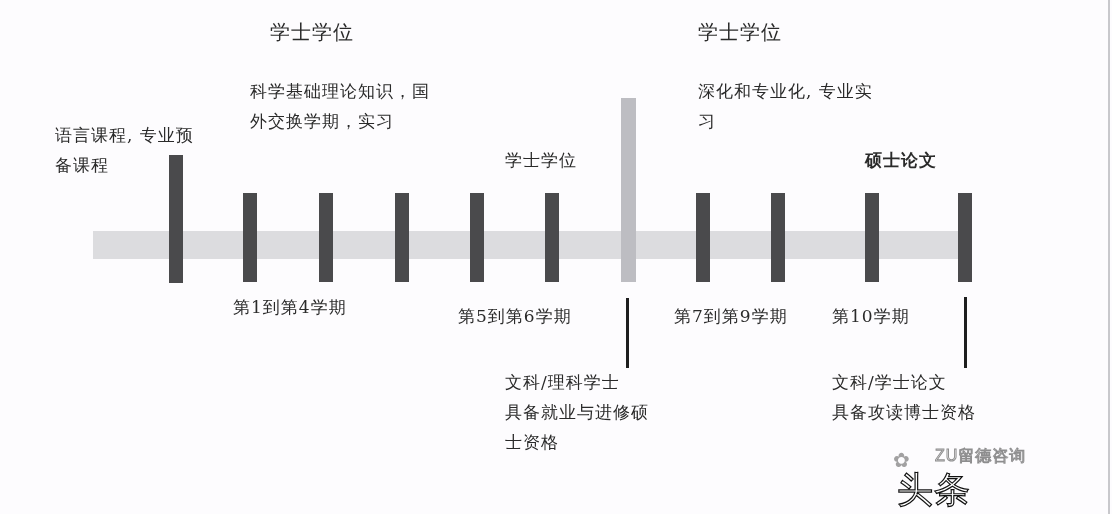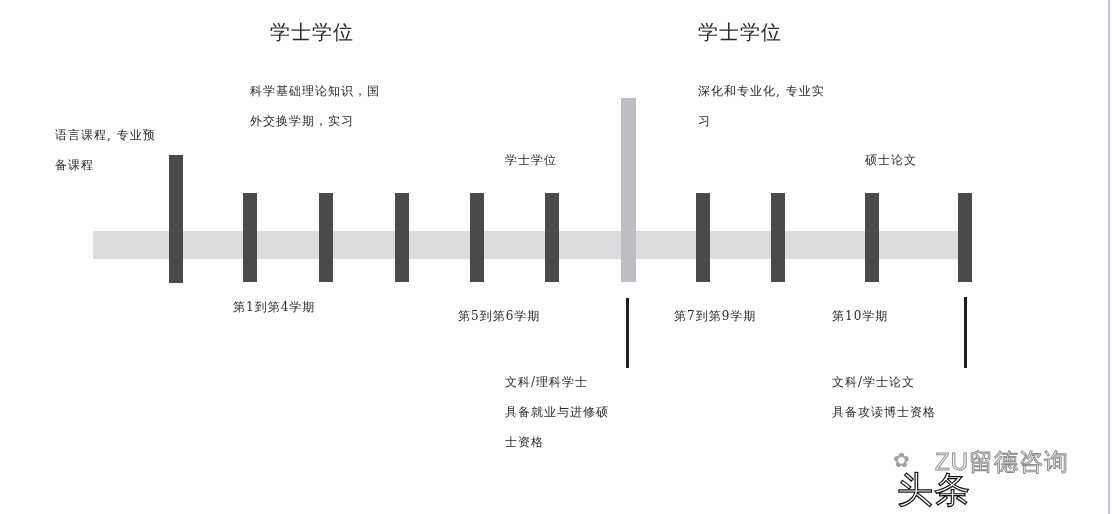--- a/index.html
+++ b/index.html
@@ -10,23 +10,23 @@
     color: #2a2a2a;
   }
   .abs { position: absolute; }
   .right-border { left: 1108px; top: 0; width: 2px; height: 514px; background: #c8c8cc; }
   .band { left: 93px; top: 231px; width: 867px; height: 28px; background: #dcdcdf; }
   .tick { width: 14px; background: #4a4a4c; }
   .tick.tall { top: 155px; height: 128px; }
   .tick.short { top: 193px; height: 89px; }
   .divider { left: 621px; top: 98px; width: 15px; height: 184px; background: #bdbdc2; }
   .leader { width: 3px; background: #1e1e1e; }
-  .txt { font-size: 12px; line-height: 30px; white-space: pre-line; letter-spacing: 1px; }
+  .txt { font-size: 17px; line-height: 30px; white-space: pre-line; letter-spacing: 1px; }
   .title { font-size: 20px; }
-  .wm-bg { left: 935px; top: 446px; font-family: "Liberation Sans", sans-serif; font-size: 24px; color: #fff; -webkit-text-stroke: 1px #444; opacity: 0.6; letter-spacing: 1px;}
+  .wm-bg { left: 935px; top: 446px; font-family: "Liberation Sans", sans-serif; font-size: 16px; color: #fff; -webkit-text-stroke: 1px #444; opacity: 0.6; letter-spacing: 1px;}
   .wm { left: 897px; top: 466px; font-family: "Liberation Sans", sans-serif; font-size: 36px; color: #fff; -webkit-text-stroke: 1.2px #111; letter-spacing: 1px; }
   .wm-icon { left: 893px; top: 448px; font-size: 20px; color: #666; opacity: 0.6; }
 </style>
 </head>
 <body>
 
 <div class="abs right-border"></div>
 
 <div class="abs band"></div>
 
@@ -47,21 +47,21 @@
 
 <div class="abs txt" style="left:55px; top:120px;">语言课程, 专业预
 备课程</div>
 <div class="abs txt title" style="left:250px; top:17px;margin-left:20px;">学士学位</div>
 <div class="abs txt" style="left:250px; top:76px;">科学基础理论知识，国
 外交换学期，实习</div>
 <div class="abs txt" style="left:505px; top:145px;">学士学位</div>
 <div class="abs txt title" style="left:698px; top:17px;">学士学位</div>
 <div class="abs txt" style="left:698px; top:76px;">深化和专业化, 专业实
 习</div>
-<div class="abs txt" style="left:865px; top:145px;">硕士论文</div>
+<div class="abs txt" style="left:865px; top:145px;font-weight:bold;">硕士论文</div>
 
 <div class="abs txt" style="left:233px; top:292px;text-align:center;">第1到第4学期</div>
 <div class="abs txt" style="left:458px; top:301px;">第5到第6学期</div>
 <div class="abs txt" style="left:654px; top:301px;margin-left:20px;">第7到第9学期</div>
 <div class="abs txt" style="left:832px; top:301px;">第10学期</div>
 
 <div class="abs txt" style="left:505px; top:367px;">文科/理科学士
 具备就业与进修硕
 士资格</div>
 <div class="abs txt" style="left:832px; top:367px;">文科/学士论文

